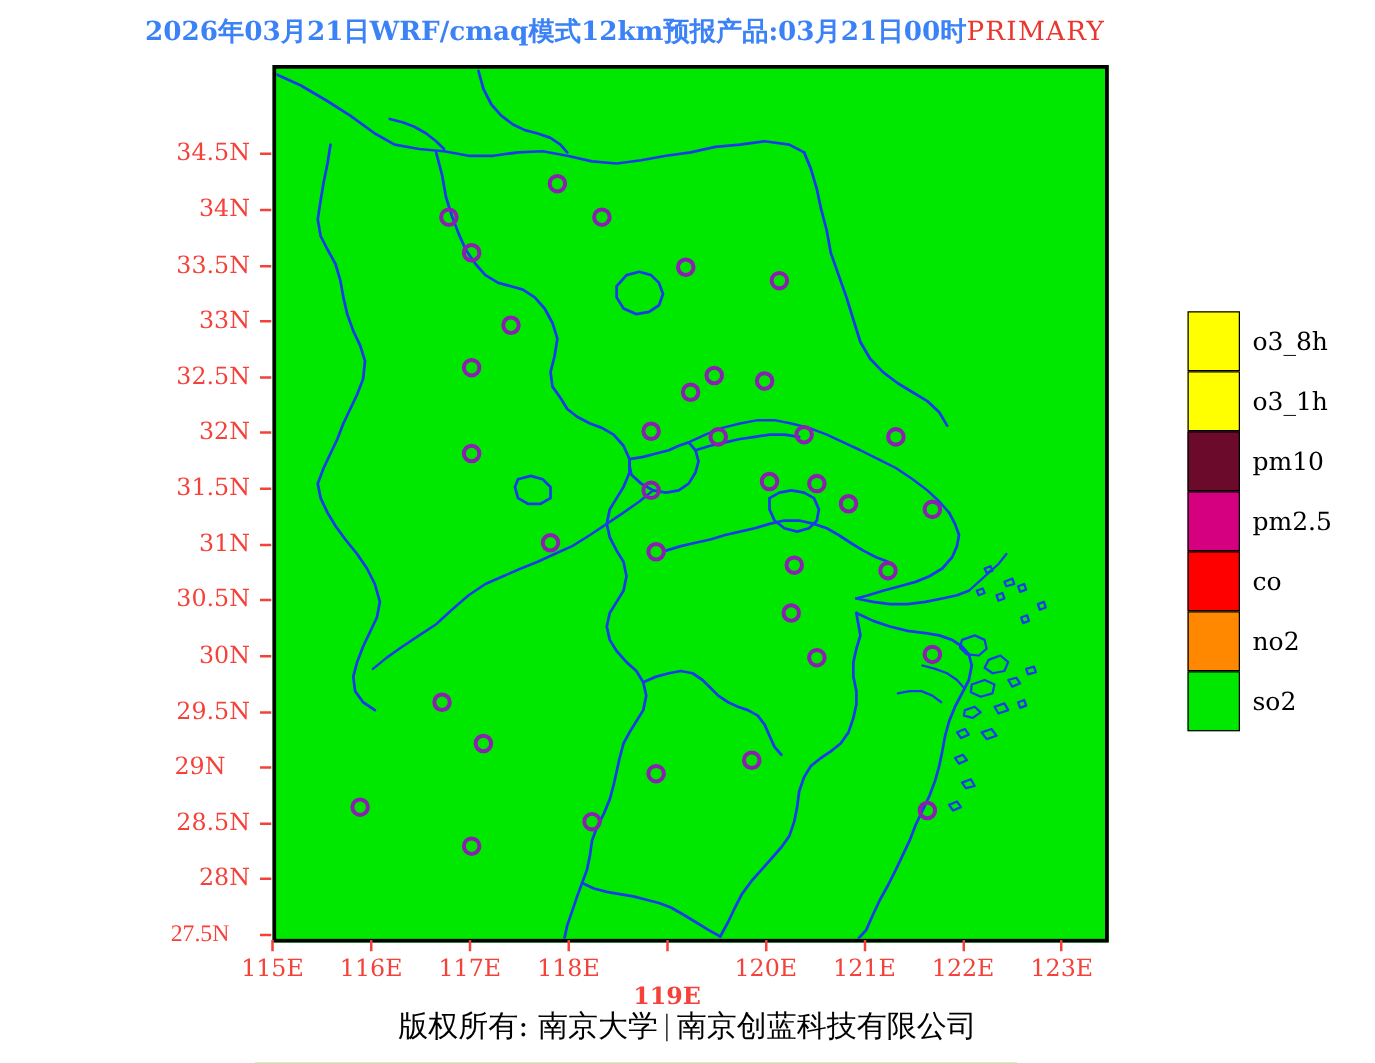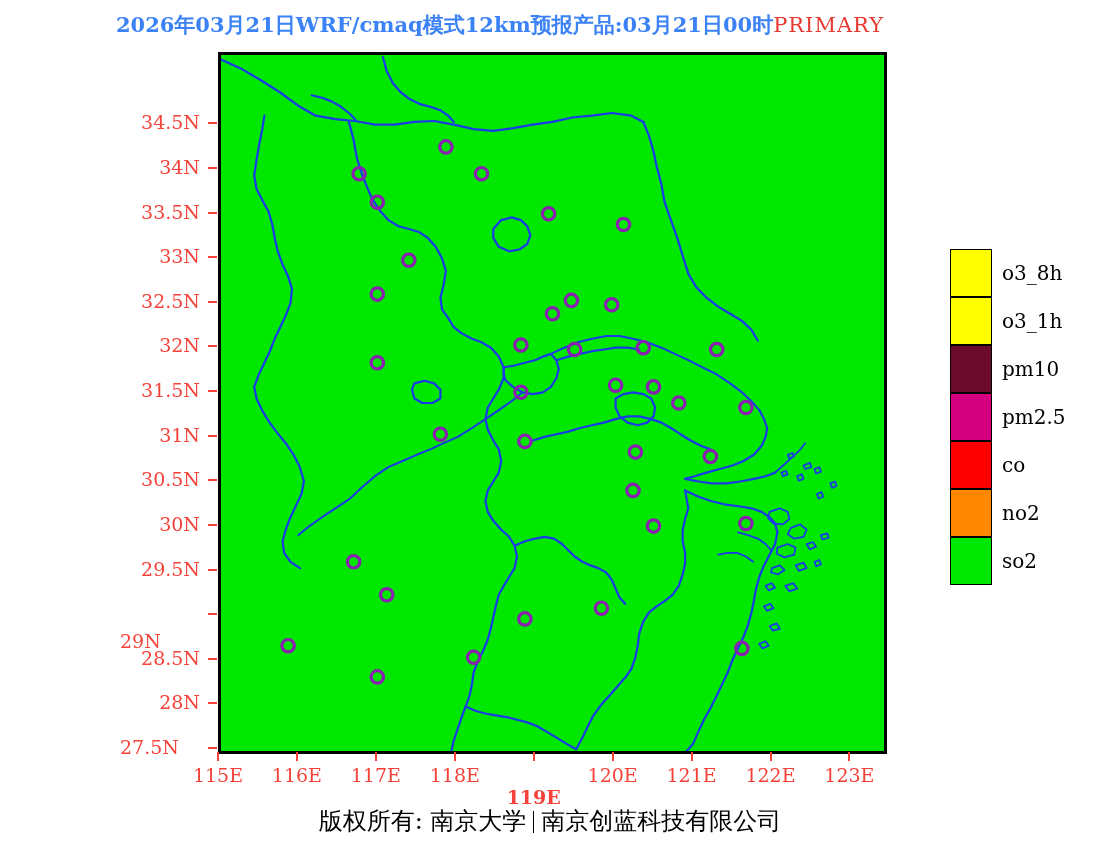--- a/index.html
+++ b/index.html
@@ -230,27 +230,27 @@
     <div class="axis-label" style="left: 120px; top: 381.077px; width: 80px; text-align: right;">31.5N</div>
     <div class="tick tick-y" style="left: 208px; top: 390.077px;"></div>
     <div class="axis-label" style="left: 120px; top: 425.692px; width: 80px; text-align: right;">31N</div>
     <div class="tick tick-y" style="left: 208px; top: 434.692px;"></div>
     <div class="axis-label" style="left: 120px; top: 470.308px; width: 80px; text-align: right;">30.5N</div>
     <div class="tick tick-y" style="left: 208px; top: 479.308px;"></div>
     <div class="axis-label" style="left: 120px; top: 514.923px; width: 80px; text-align: right;">30N</div>
     <div class="tick tick-y" style="left: 208px; top: 523.923px;"></div>
     <div class="axis-label" style="left: 120px; top: 559.538px; width: 80px; text-align: right;">29.5N</div>
     <div class="tick tick-y" style="left: 208px; top: 568.538px;"></div>
-    <div class="axis-label" style="left: 120px; top: 604.154px; width: 80px; text-align: left; margin-top: 28px;">29N</div>
+    <div class="axis-label" style="left: 120px; top: 604.154px; width: 80px; text-align: center;">29N</div>
     <div class="tick tick-y" style="left: 208px; top: 613.154px;"></div>
     <div class="axis-label" style="left: 120px; top: 648.769px; width: 80px; text-align: right;">28.5N</div>
     <div class="tick tick-y" style="left: 208px; top: 657.769px;"></div>
     <div class="axis-label" style="left: 120px; top: 693.385px; width: 80px; text-align: right;">28N</div>
     <div class="tick tick-y" style="left: 208px; top: 702.385px;"></div>
-    <div class="axis-label" style="left: 120px; top: 738px; width: 80px; text-align: left;">27.5N</div>
+    <div class="axis-label" style="left: 120px; top: 738px; width: 80px; text-align: center; font-family: Liberation Serif, serif;">27.5N</div>
     <div class="tick tick-y" style="left: 208px; top: 747px;"></div>
   </div>
 
 <div id="xtick-layer">
     <div class="axis-label xlab" style="left: 183px; top: 766px;">115E</div>
     <div class="tick tick-x" style="left: 217px; top: 752px;"></div>
     <div class="axis-label xlab" style="left: 261.929px; top: 766px;">116E</div>
     <div class="tick tick-x" style="left: 295.929px; top: 752px;"></div>
     <div class="axis-label xlab" style="left: 340.857px; top: 766px;">117E</div>
     <div class="tick tick-x" style="left: 374.857px; top: 752px;"></div>

